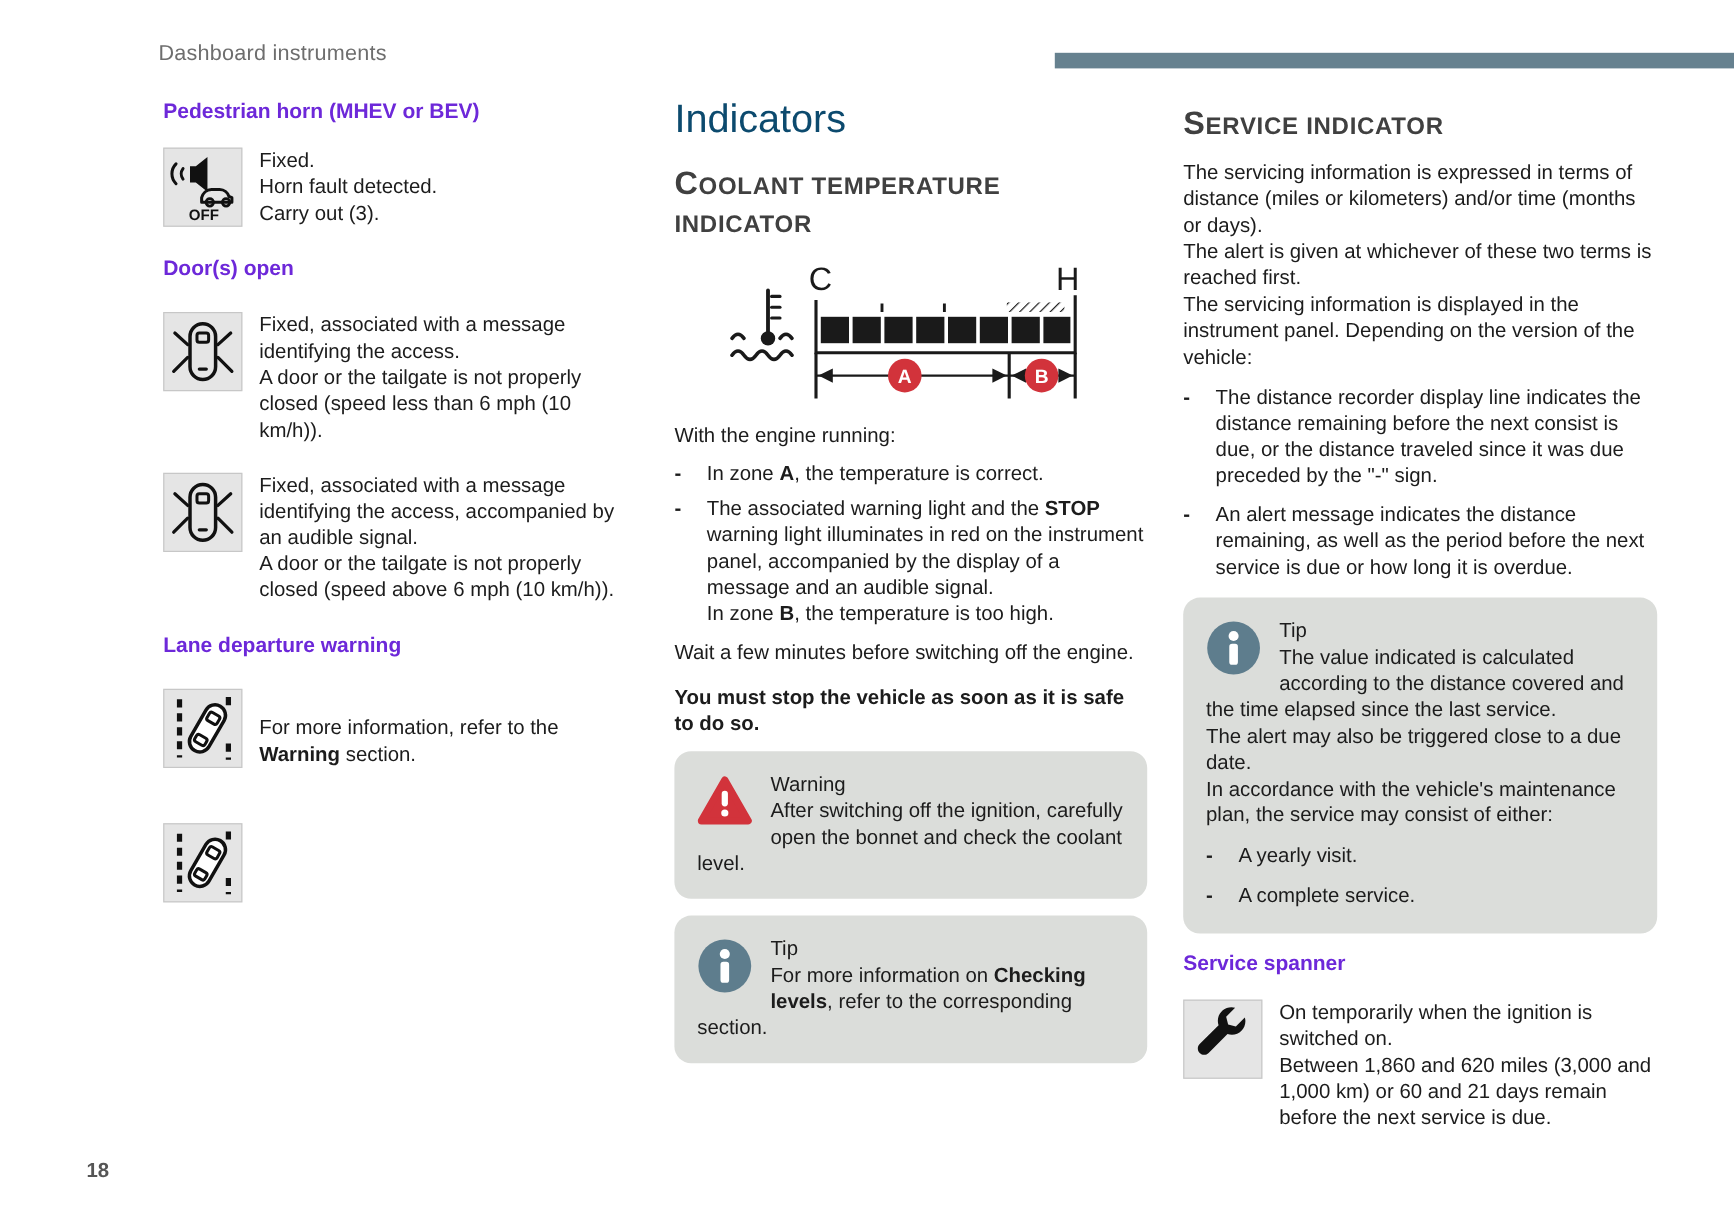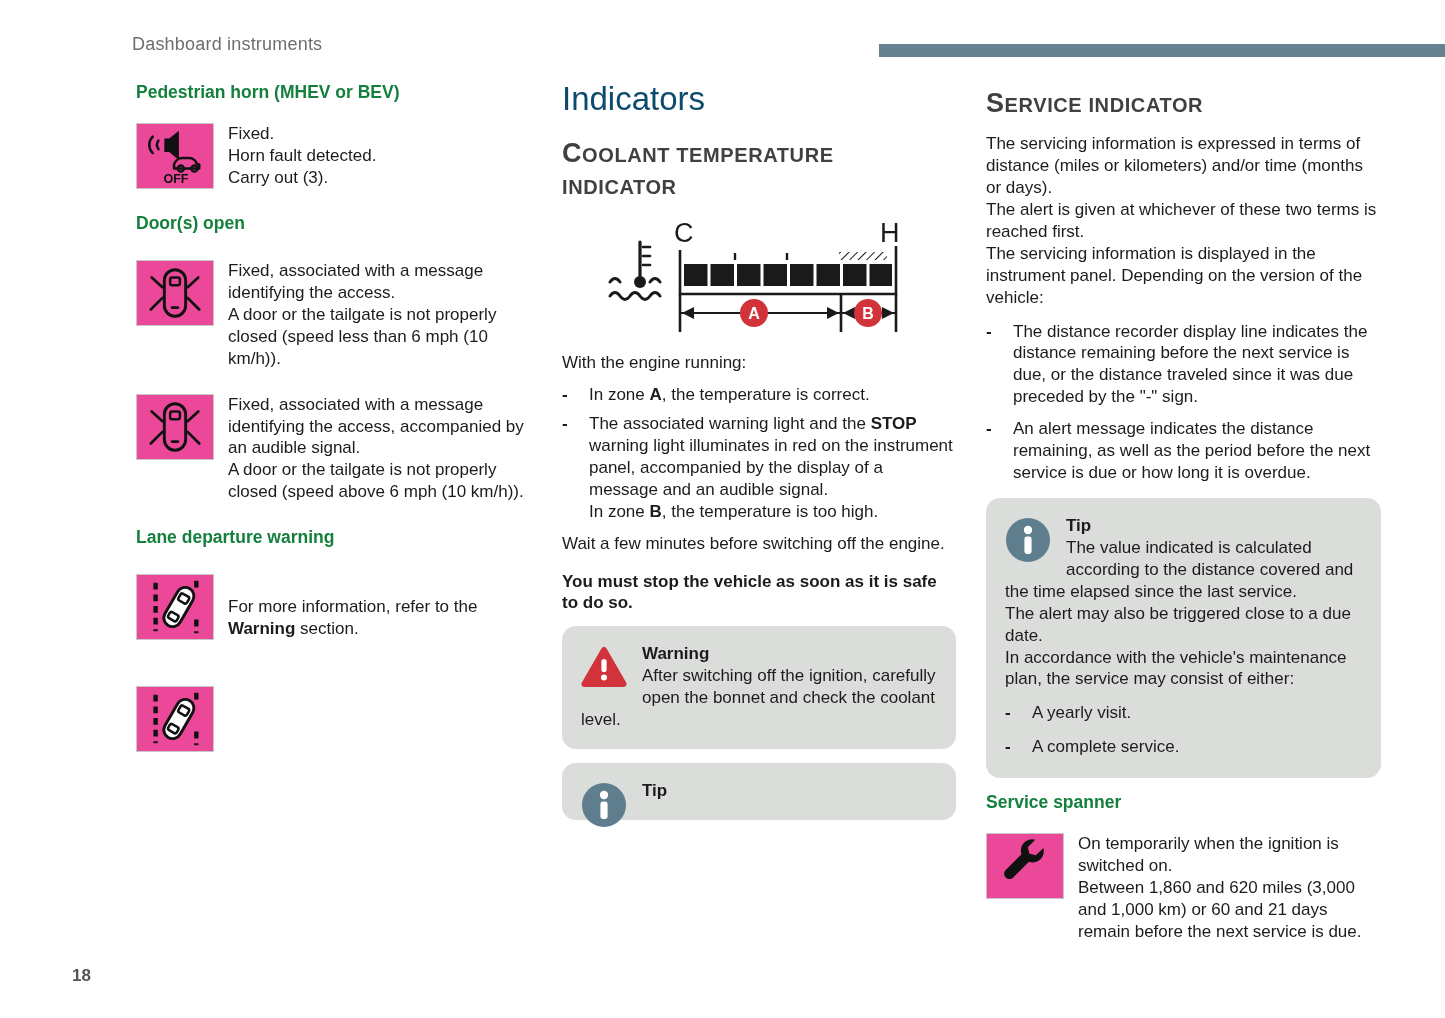--- a/index.html
+++ b/index.html
@@ -23,27 +23,27 @@
   }
   .page-number {
     position: absolute; left: 48px; top: 966px;
     font-size: 17px; font-weight: 800; color: #555;
   }
   .col { position: absolute; }
   .col-left  { left: 112px; top: 82px;  width: 400px; }
   .col-mid   { left: 538px; top: 80px;  width: 394px; }
   .col-right { left: 962px; top: 84px;  width: 395px; }
 
-  .sec-title { font-size: 17.5px; font-weight: 800; color: #15803d; margin: 0 0 20px; }
+  .sec-title { font-size: 17.5px; font-weight: 800; color: #6d28d9; margin: 0 0 20px; }
   .sec-title.gap-lg { margin-bottom: 26px; }
 
   .icon-row { display: flex; gap: 14px; margin-bottom: 24px; }
   .icon-box {
-    width: 78px; height: 66px; flex: 0 0 auto;
-    border: 1px solid #c7c7c7; background: #ec4899;
+    width: 66px; height: 66px; flex: 0 0 auto;
+    border: 1px solid #c7c7c7; background: #e5e5e5;
     display: flex; align-items: center; justify-content: center;
   }
   .itext { font-size: 17px; line-height: 1.29; width: 312px; white-space: pre-line; }
   .itext .sub-line { white-space: pre-line; }
 
   .big-title { font-size: 33px; font-weight: 500; color: #0c4a6e; margin: 0 0 16px; }
   .sc-head {
     font-size: 20px; font-weight: 800; color: #404040;
     text-transform: uppercase; letter-spacing: .6px; line-height: 1.45;
     margin: 0 0 14px; max-width: 350px;
@@ -59,21 +59,21 @@
   .bullet .dash { width: 27px; flex: 0 0 auto; font-weight: 700; }
   .bullet .btext { flex: 1; }
   .bullet.gap { margin-bottom: 10px; }
 
   .box {
     background: #dbddda; border-radius: 14px;
     padding: 17px 19px 18px; margin-bottom: 14px;
     font-size: 17px; line-height: 1.29;
   }
   .box .flt { float: left; margin: 2px 15px 5px 0; }
-  .box-title { font-weight: 700; }
+  .box-title { font-weight: 400; }
   .box .box-text { white-space: pre-line; }
   .box .bullet { margin-top: 12px; margin-bottom: 2px; }
 
   .diagram { margin: 4px 0 14px; display: block; }
   .diagram text { font-family: "Liberation Sans", sans-serif; }
   .gauge-label { font-size: 27px; fill: #1a1a1a; }
   .zone-letter { font-size: 16px; font-weight: 800; fill: #ffffff; text-anchor: middle; }
   .off-label { font-size: 13px; font-weight: 800; fill: #111; text-anchor: middle; }
 
   b, strong { font-weight: 800; }
@@ -270,35 +270,36 @@
 
     <div class="box">
       <span class="flt">
         <svg width="46" height="46" viewBox="0 0 46 46">
           <circle cx="23" cy="23" r="22" fill="#5e7d8d"></circle>
           <circle cx="23" cy="13" r="4.2" fill="#fff"></circle>
           <rect x="19.4" y="19.5" width="7.2" height="17.5" rx="2.4" fill="#fff"></rect>
         </svg>
       </span>
       <div class="box-title">Tip</div>
+      <div class="box-text"><span>For more information on </span><b>Checking levels</b><span>, refer to the corresponding section.</span></div>
     </div>
 
   </div>
 
   <div class="col col-right">
 
     <div class="sc-head one-line">Service indicator</div>
 
     <div class="para">The servicing information is expressed in terms of distance (miles or kilometers) and/or time (months or days).
 The alert is given at whichever of these two terms is reached first.
 The servicing information is displayed in the instrument panel. Depending on the version of the vehicle:</div>
 
     <div class="bullet gap">
       <span class="dash">-</span>
-      <div class="btext">The distance recorder display line indicates the distance remaining before the next service is due, or the distance traveled since it was due preceded by the "-" sign.</div>
+      <div class="btext">The distance recorder display line indicates the distance remaining before the next consist is due, or the distance traveled since it was due preceded by the "-" sign.</div>
     </div>
     <div class="bullet" style="margin-bottom:14px">
       <span class="dash">-</span>
       <div class="btext">An alert message indicates the distance remaining, as well as the period before the next service is due or how long it is overdue.</div>
     </div>
 
     <div class="box">
       <span class="flt">
         <svg width="46" height="46" viewBox="0 0 46 46">
           <circle cx="23" cy="23" r="22" fill="#5e7d8d"></circle>

